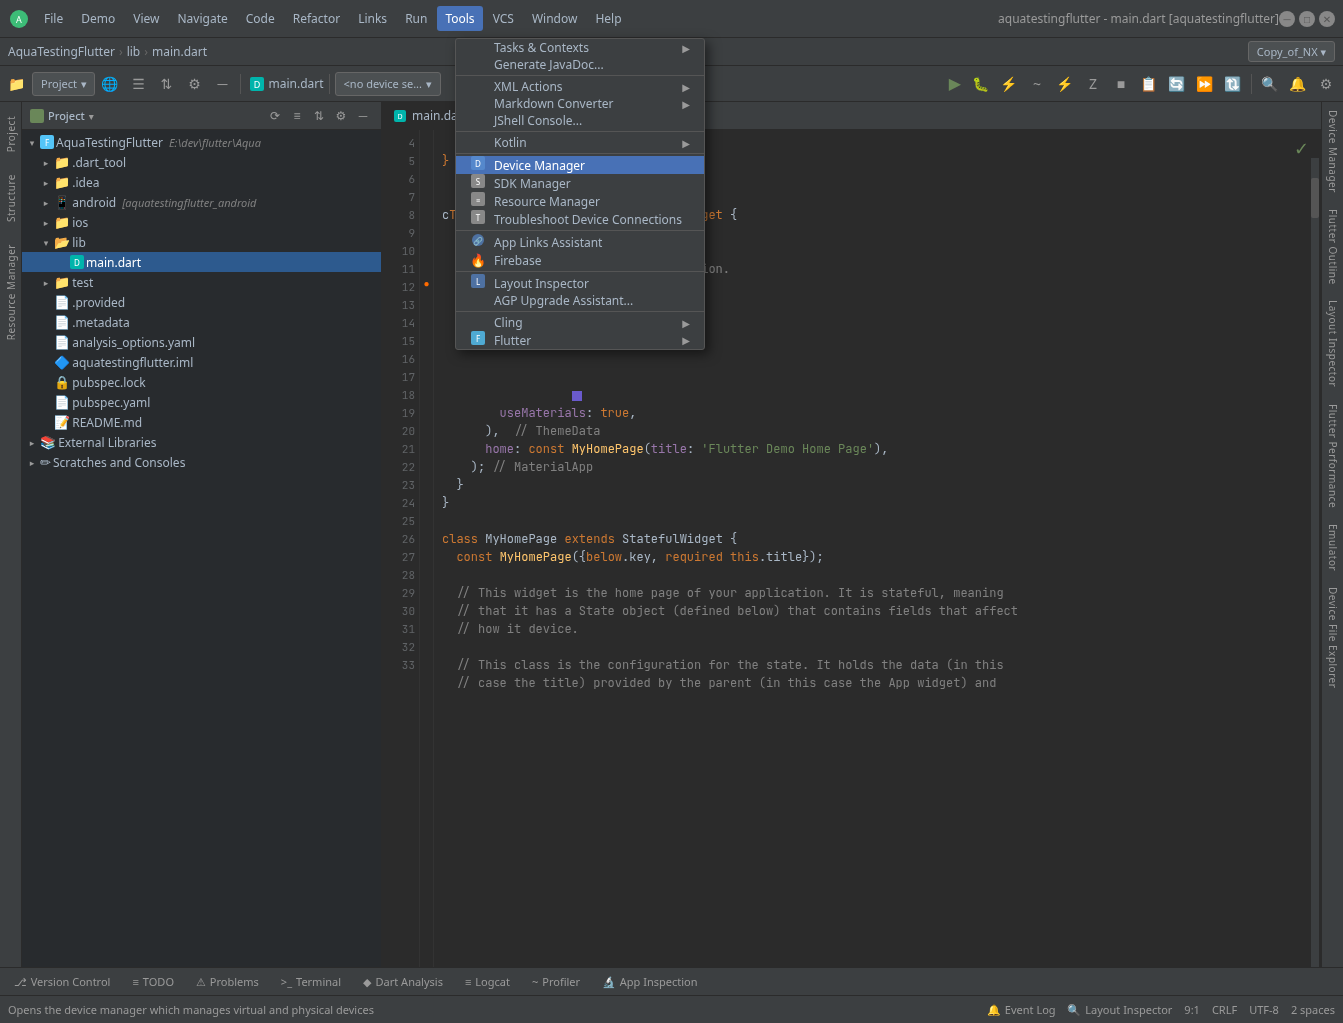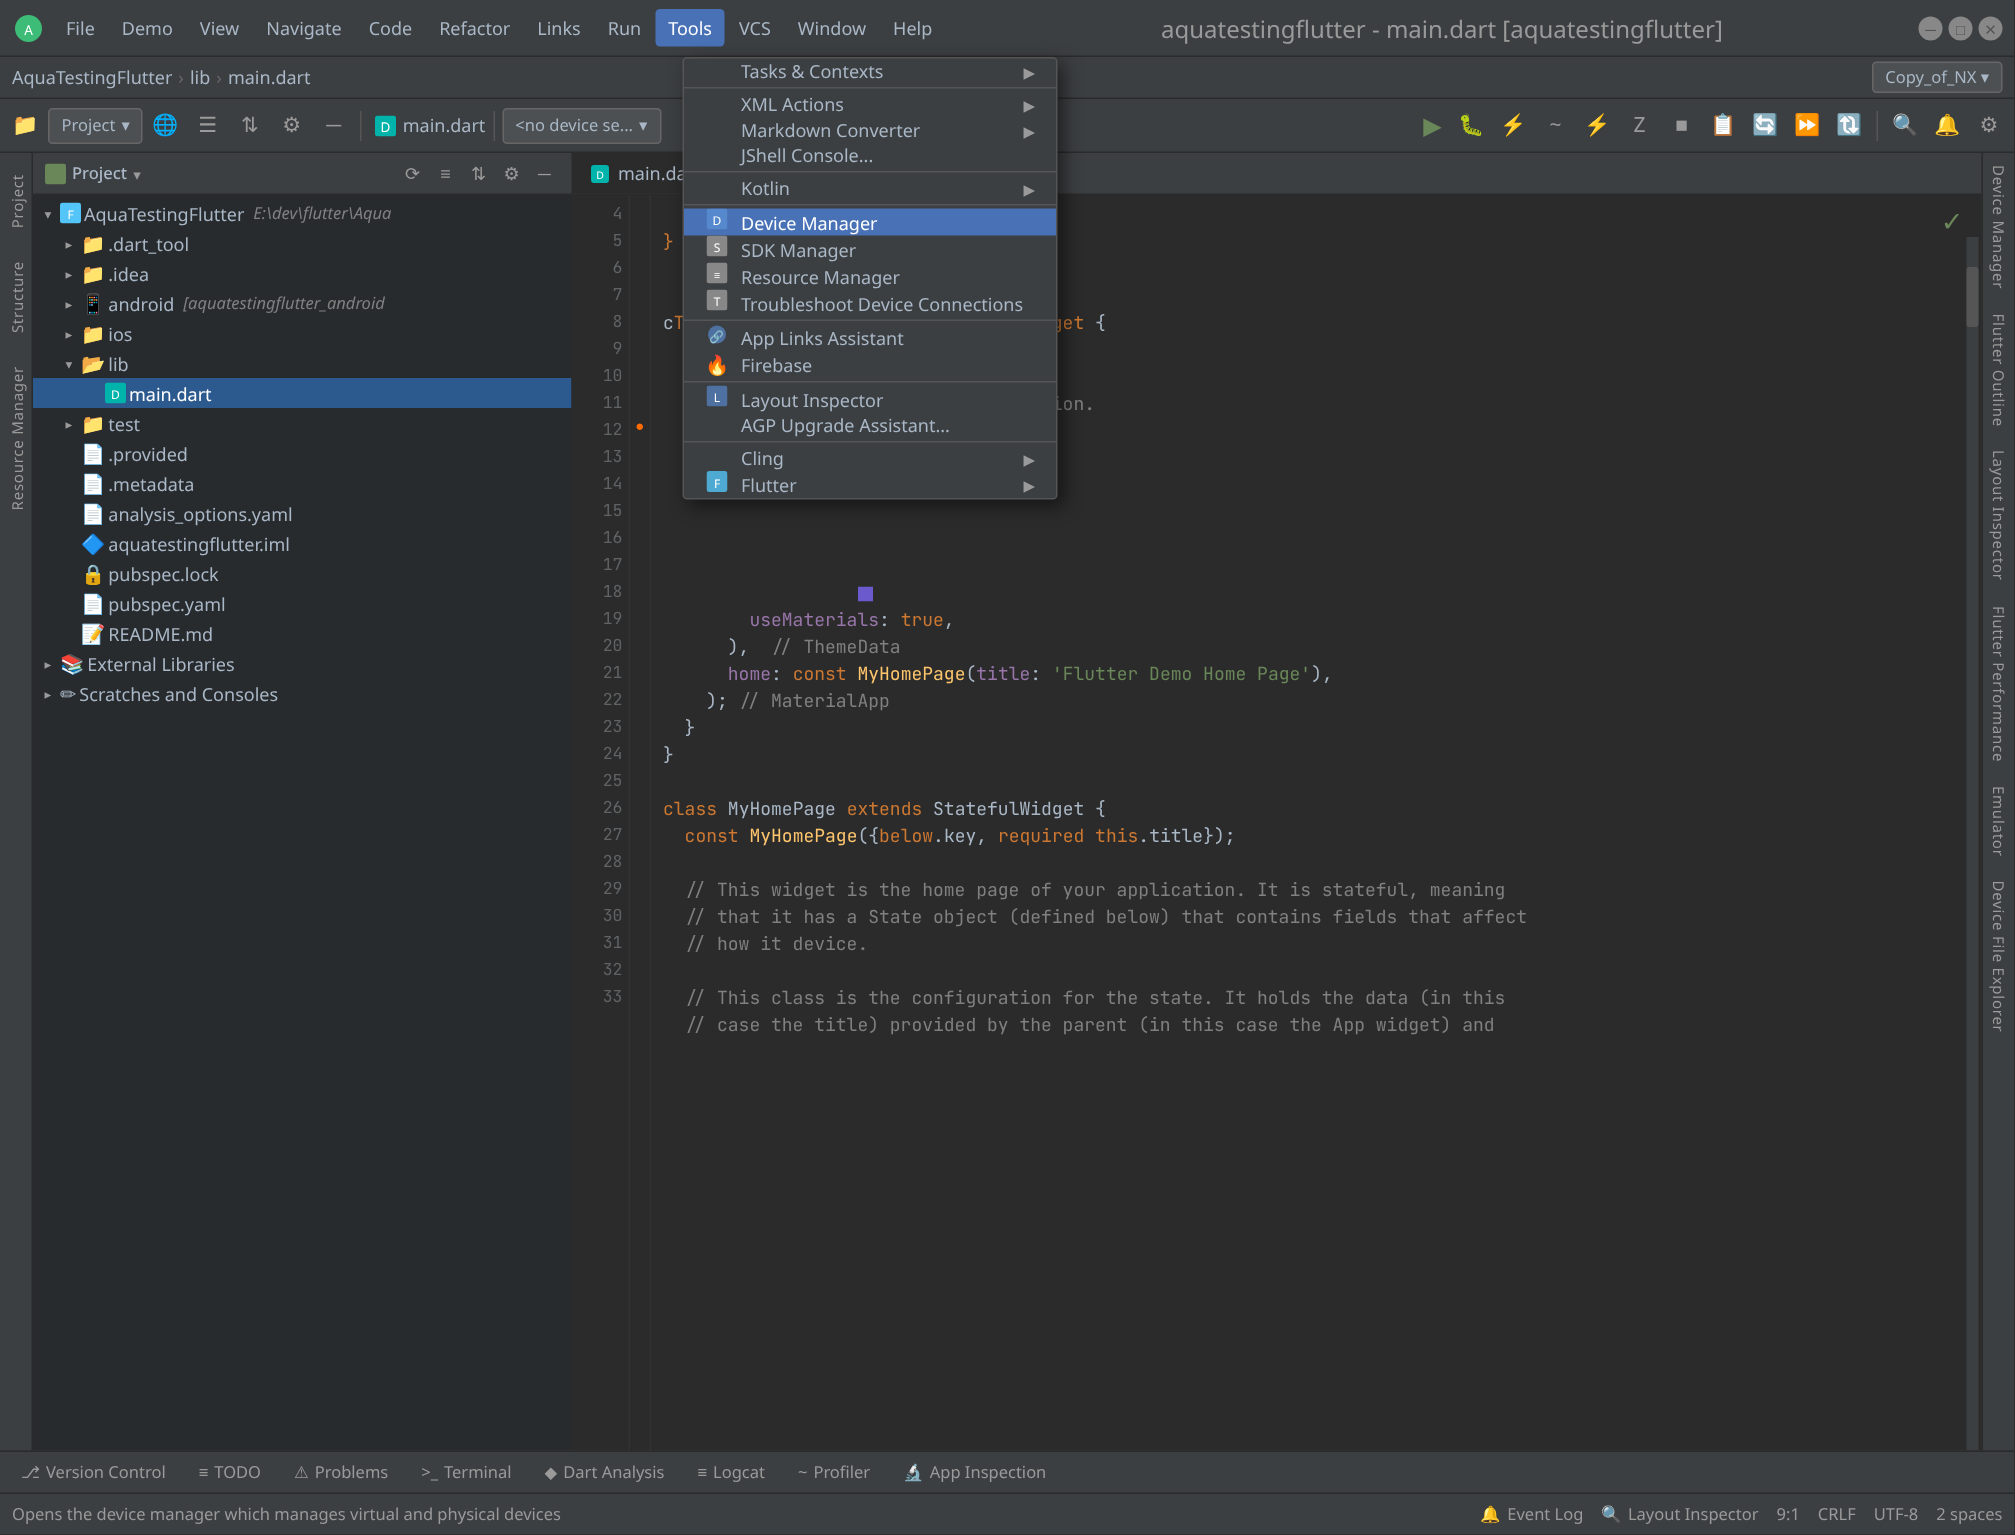--- a/index.html
+++ b/index.html
@@ -36,22 +36,22 @@
     .menu-item {
       padding: 4px 8px;
       border-radius: 3px;
       cursor: pointer;
       color: #a9b7c6;
       font-size: 12px;
     }
     .menu-item.active { background: #4871b6; color: #fff; }
     .title-center {
       flex: 1;
-      text-align: center;
-      font-size: 16px;
+      text-align: right;
+      font-size: 12px;
       color: #9a9a9a;
     }
     .title-bar-right {
       display: flex;
       gap: 4px;
     }
     .win-btn {
       width: 16px;
       height: 16px;
       border-radius: 50%;
@@ -667,20 +667,24 @@
 
 <div class="dropdown-menu">
 
   <div class="dropdown-item has-submenu">
     <span class="item-icon"></span>
     <span class="item-label">Tasks &amp; Contexts</span>
     <span class="dropdown-arrow">▶</span>
   </div>
 
 
+  <div class="dropdown-item">
+    <span class="item-icon"></span>
+    <span class="item-label">Generate JavaDoc...</span>
+  </div>
 
   <div class="dropdown-sep"></div>
 
   <div class="dropdown-item has-submenu">
     <span class="item-icon"></span>
     <span class="item-label">XML Actions</span>
     <span class="dropdown-arrow">▶</span>
   </div>
 
   <div class="dropdown-item has-submenu">

